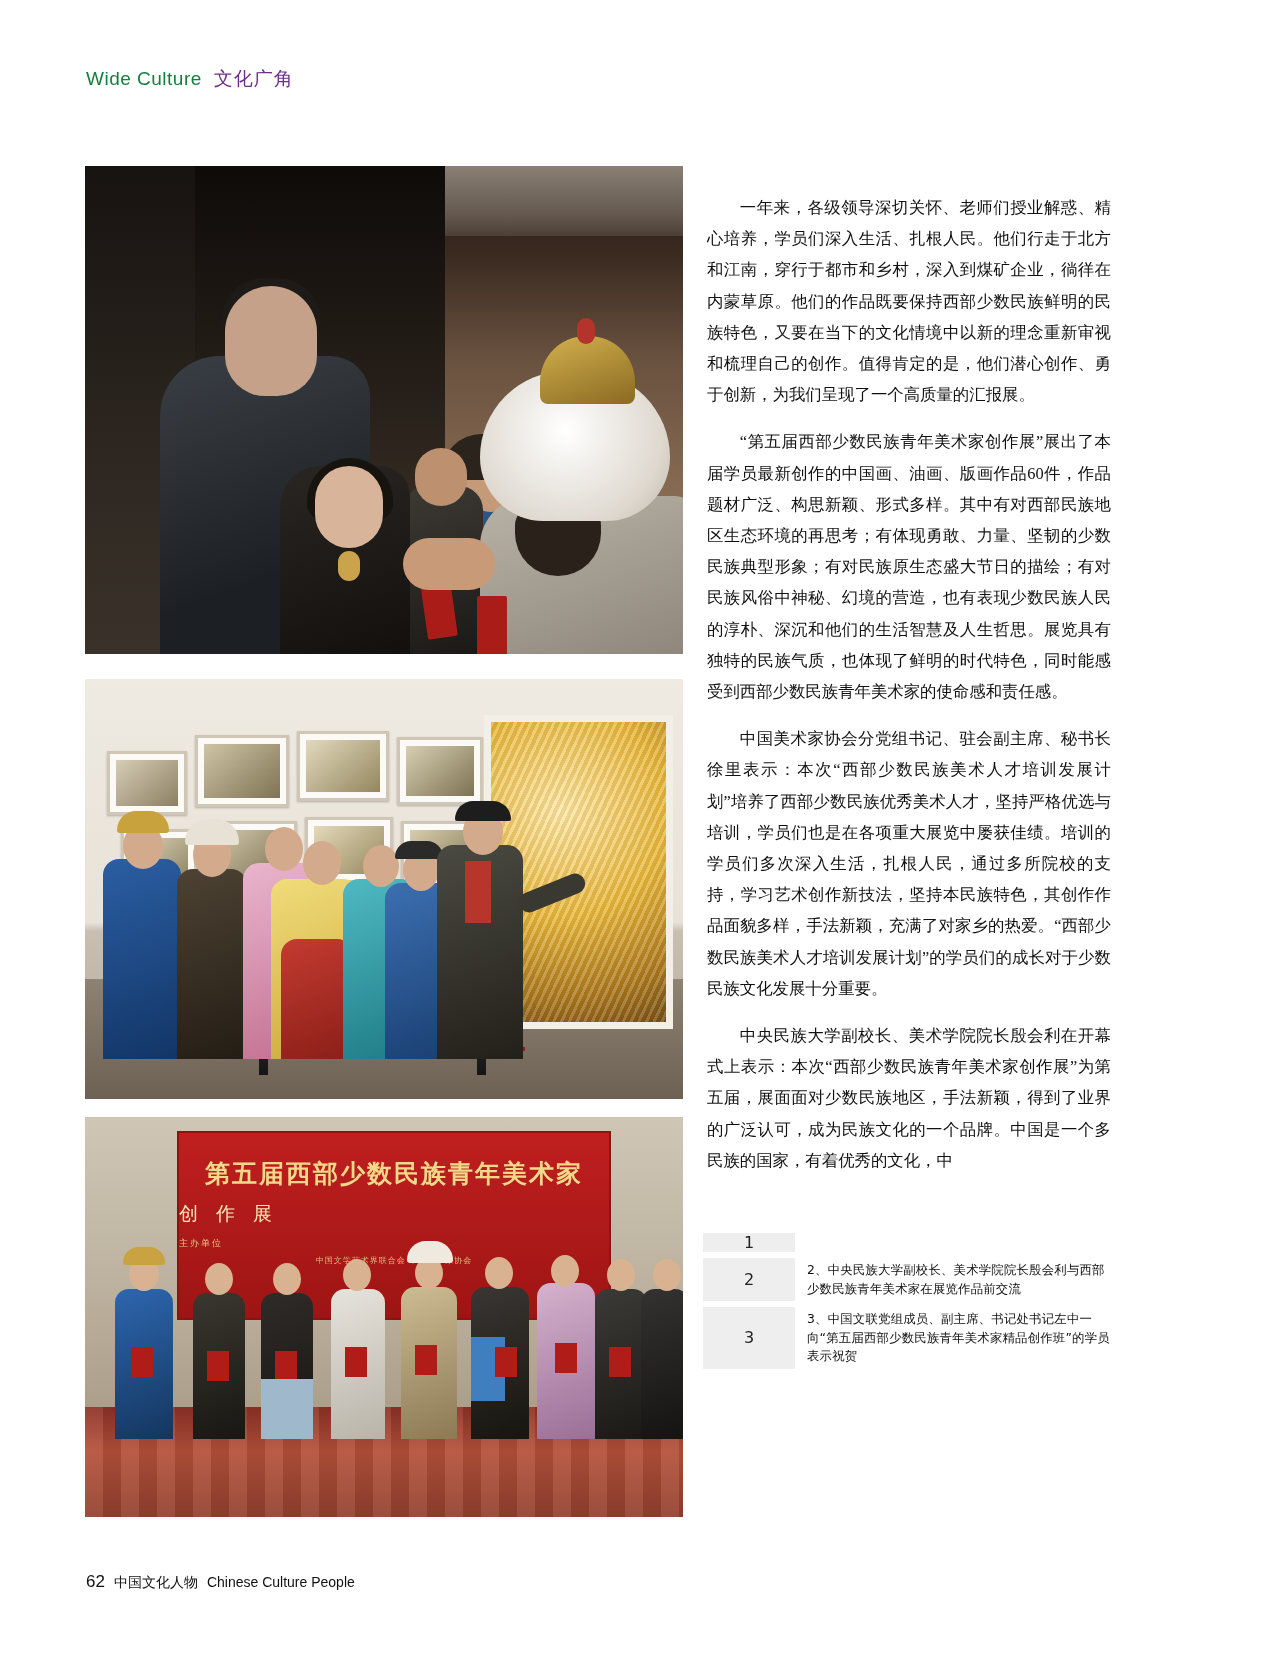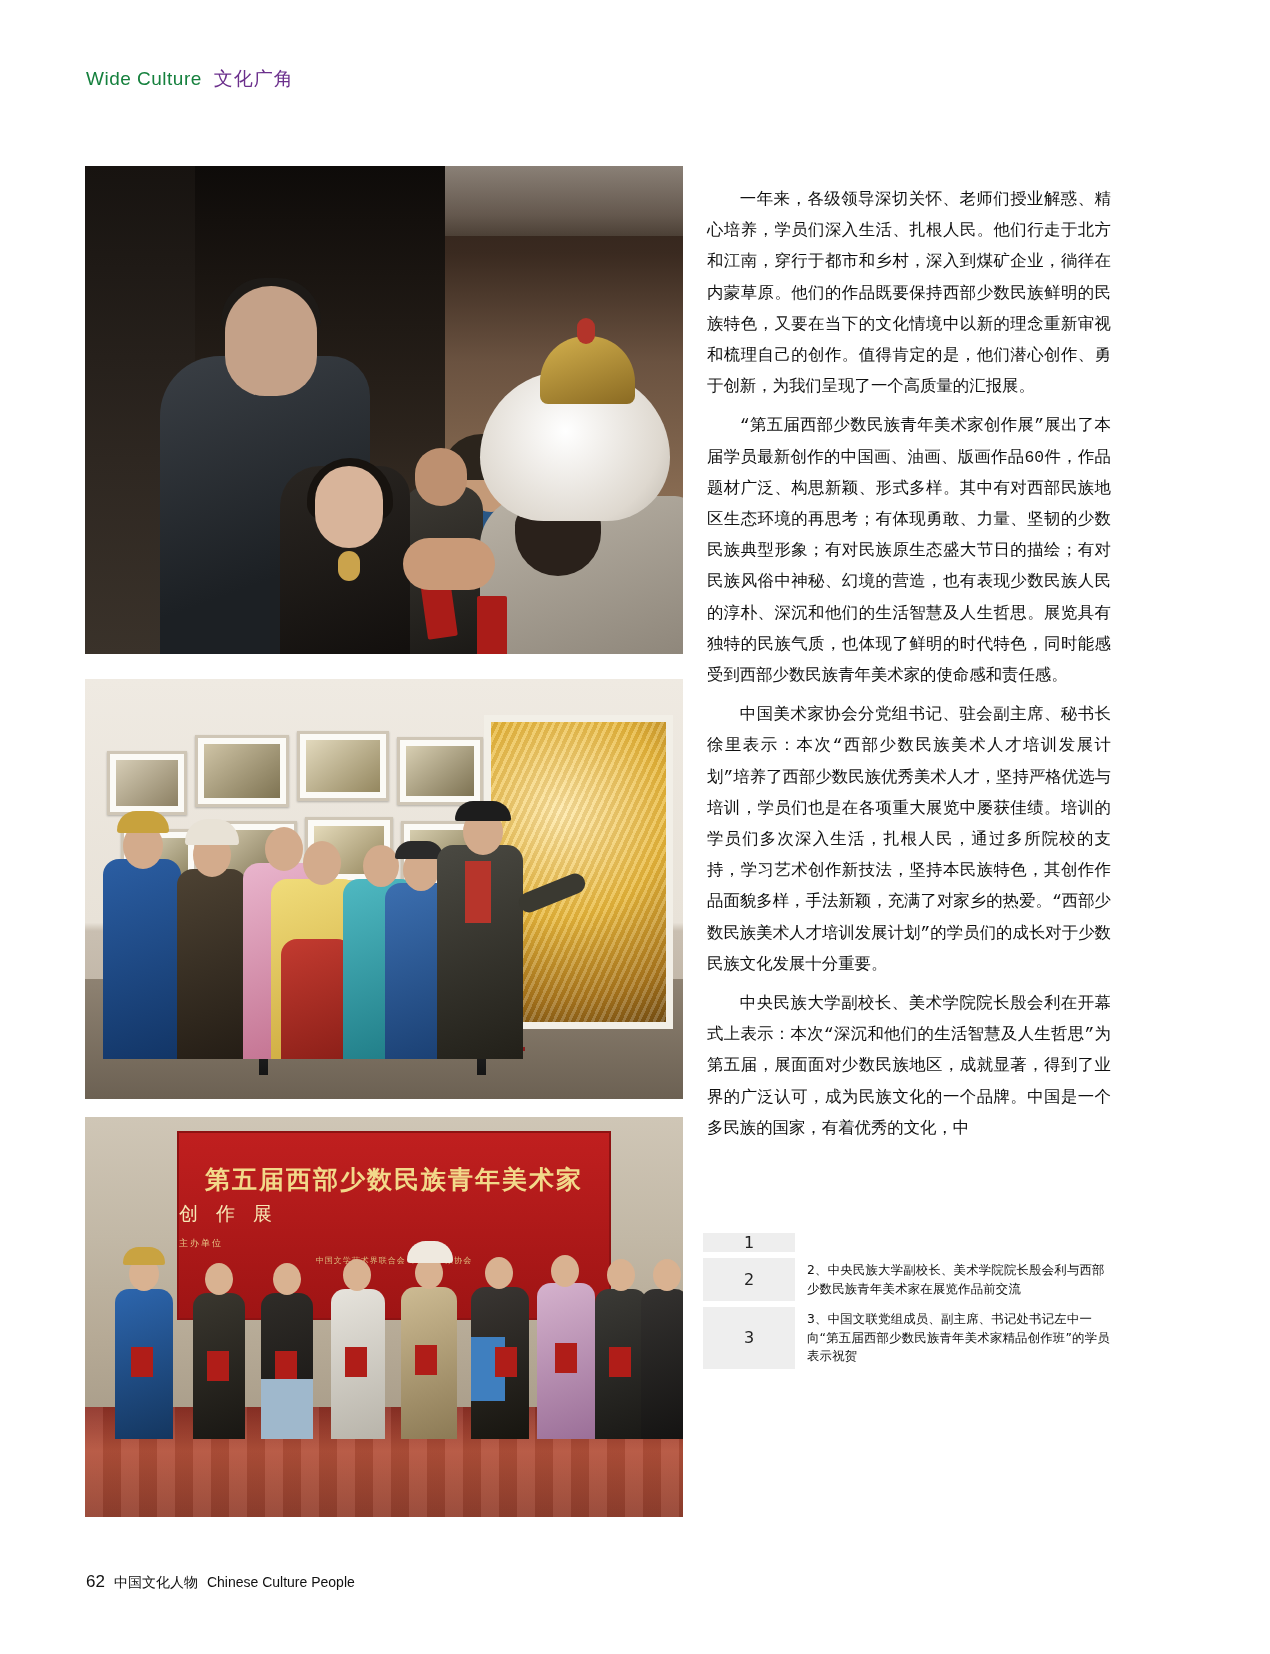--- a/index.html
+++ b/index.html
@@ -172,21 +172,21 @@
   #photo-3 .bg2 {
     position: absolute; inset: 0;
     background: linear-gradient(180deg,#cfc6b6 0%, #c2b8a6 30%, #b6aa96 55%, #9b8f7c 100%);
   }
   #photo-3 .banner {
     position: absolute; left: 92px; top: 14px; width: 430px; height: 185px;
     background: linear-gradient(180deg,#c01f1f,#9e1414);
     border: 2px solid #8d1212;
   }
   #photo-3 .banner .t1 {
-    position: absolute; left: 0; right: 0; top: 30px; text-align: center;
+    position: absolute; left: 0; right: 0; top: 24px; text-align: center;
     color: #f2d98a; font-family: "DejaVu Sans", sans-serif;
     font-size: 25px; font-weight: bold; letter-spacing: 2px;
   }
   #photo-3 .banner .t2 {
     position: absolute; left: 0; right: 0; top: 68px; 
     color: #f7e8b5; font-family: "DejaVu Sans", sans-serif;
     font-size: 19px; letter-spacing: 6px;
   }
   #photo-3 .banner .t3 {
     position: absolute; left: 0; right: 0; top: 104px; 
@@ -213,22 +213,22 @@
   #photo-3 .cert { position: absolute; width: 22px; height: 30px; background: #b01d18; }
 
   
   .article {
     position: absolute;
     left: 707px;
     top: 176px;
     width: 404px;
   }
   .article p {
-    margin: 8px 0 2px 0;
-    font-family: Liberation Mono, monospace;
+    margin: 16px 0 2px 0;
+    font-family: Liberation Serif, serif;
     font-size: 16.4px;
     line-height: 31.2px;
     text-align: justify;
     text-justify: inter-ideograph;
     text-indent: 2em;
     color: #111;
   }
 
   
   .captions {
@@ -442,21 +442,21 @@
   <div class="cert" style="left:524px;bottom:140px;"></div>
 
   <div class="pers" style="left:556px;width:48px;height:150px;background:linear-gradient(160deg,#343230,#141312);"></div>
   <div class="phead" style="left:568px;bottom:226px;width:28px;height:32px;"></div>
 </div>
 
 <div class="article">
   <p>一年来，各级领导深切关怀、老师们授业解惑、精心培养，学员们深入生活、扎根人民。他们行走于北方和江南，穿行于都市和乡村，深入到煤矿企业，徜徉在内蒙草原。他们的作品既要保持西部少数民族鲜明的民族特色，又要在当下的文化情境中以新的理念重新审视和梳理自己的创作。值得肯定的是，他们潜心创作、勇于创新，为我们呈现了一个高质量的汇报展。</p>
   <p>“第五届西部少数民族青年美术家创作展”展出了本届学员最新创作的中国画、油画、版画作品60件，作品题材广泛、构思新颖、形式多样。其中有对西部民族地区生态环境的再思考；有体现勇敢、力量、坚韧的少数民族典型形象；有对民族原生态盛大节日的描绘；有对民族风俗中神秘、幻境的营造，也有表现少数民族人民的淳朴、深沉和他们的生活智慧及人生哲思。展览具有独特的民族气质，也体现了鲜明的时代特色，同时能感受到西部少数民族青年美术家的使命感和责任感。</p>
   <p>中国美术家协会分党组书记、驻会副主席、秘书长徐里表示：本次“西部少数民族美术人才培训发展计划”培养了西部少数民族优秀美术人才，坚持严格优选与培训，学员们也是在各项重大展览中屡获佳绩。培训的学员们多次深入生活，扎根人民，通过多所院校的支持，学习艺术创作新技法，坚持本民族特色，其创作作品面貌多样，手法新颖，充满了对家乡的热爱。“西部少数民族美术人才培训发展计划”的学员们的成长对于少数民族文化发展十分重要。</p>
-  <p>中央民族大学副校长、美术学院院长殷会利在开幕式上表示：本次“深沉和他们的生活智慧及人生哲思”为第五届，展面面对少数民族地区，成就显著，得到了业界的广泛认可，成为民族文化的一个品牌。中国是一个多民族的国家，有着优秀的文化，中</p>
+  <p>中央民族大学副校长、美术学院院长殷会利在开幕式上表示：本次“西部少数民族青年美术家创作展”为第五届，展面面对少数民族地区，手法新颖，得到了业界的广泛认可，成为民族文化的一个品牌。中国是一个多民族的国家，有着优秀的文化，中</p>
 </div>
 
 <div class="captions">
   <div class="cap-row">
     <div class="cap-num">1</div>
   </div>
   <div class="cap-row">
     <div class="cap-num">2</div>
     <div class="cap-text">2、中央民族大学副校长、美术学院院长殷会利与西部少数民族青年美术家在展览作品前交流</div>
   </div>

